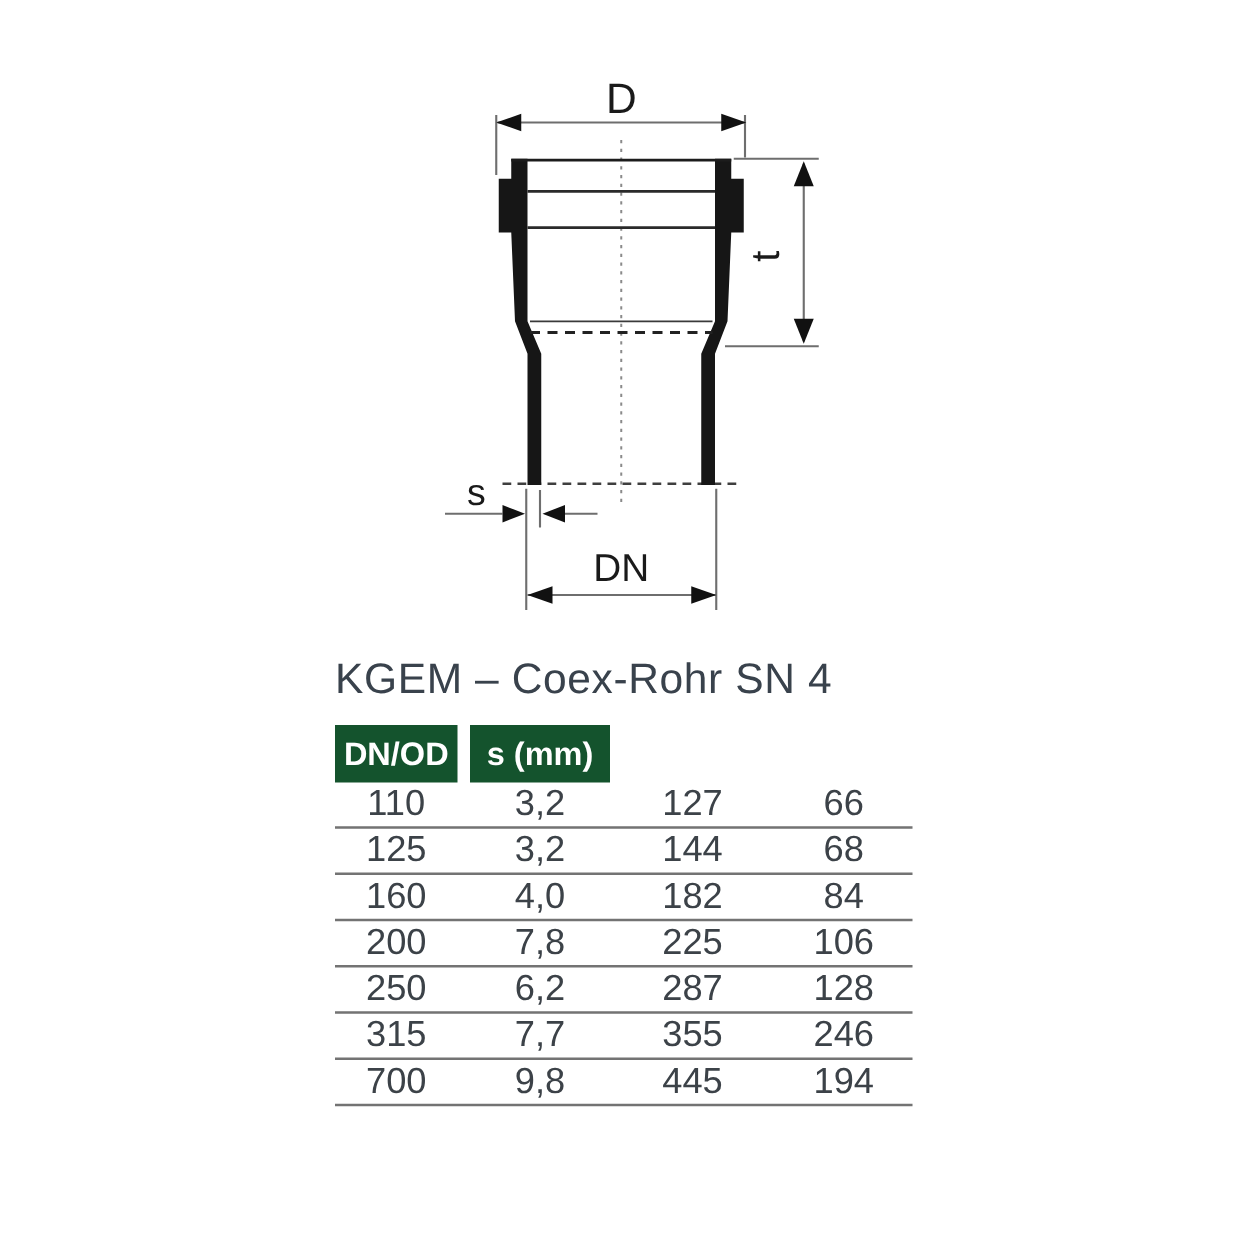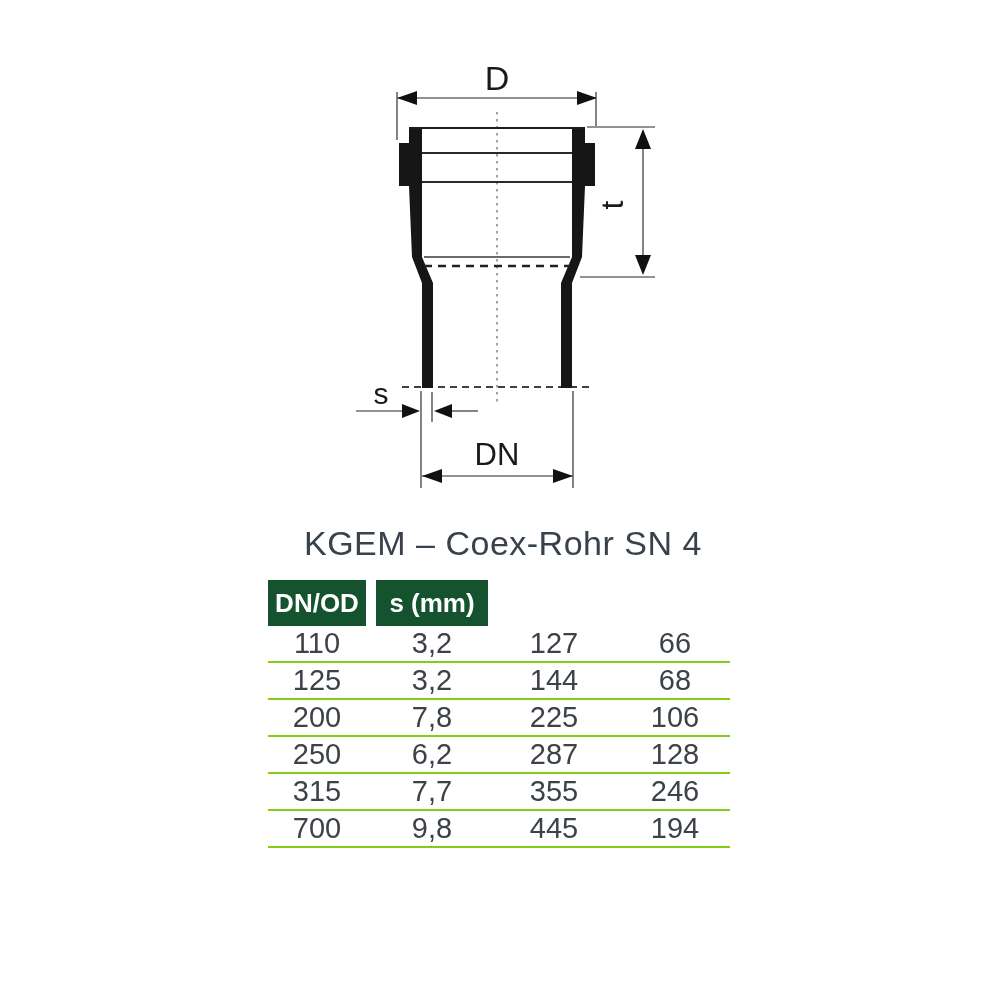--- a/index.html
+++ b/index.html
@@ -4,37 +4,37 @@
 <style>
   html,body { margin:0; padding:0; background:#ffffff; }
   .page {
     position:relative; width:1000px; height:1000px; background:#ffffff;
     font-family:"Liberation Sans", sans-serif; overflow:hidden;
   }
   .diagram-svg { position:absolute; left:0; top:0; }
   .svg-label { fill:#1a1a1a; font-family:"Liberation Sans", sans-serif; }
   .product-title {
     position:absolute; left:268px; top:524px;
-    font-size:34px; color:#39424C; letter-spacing:0.5px; white-space:nowrap;margin-left:36px;
+    font-size:34px; color:#39424C; letter-spacing:0.5px; white-space:nowrap;
   }
   .spec-table { position:absolute; left:268px; top:580px; width:462px; }
   .thead, .trow {
     display:grid;
     grid-template-columns:98px 112px 112px 110px;
     column-gap:10px;
   }
   .th {
     background:#14532d; color:#ffffff; font-weight:bold; font-size:26px;
     height:46px; display:flex; align-items:center; justify-content:center;
     white-space:nowrap;
   }
   .tbody { margin-top:0px; }
   .trow {
     height:35px; align-items:center;
-    border-bottom:2px solid #84cc16;
+    border-bottom:2px solid #737373;
   }
   .td { text-align:center; font-size:29px; color:#3C4248; }
 </style>
 </head>
 <body>
 
 <div class="page">
 
   <svg class="diagram-svg" width="1000" height="520" viewBox="0 0 1000 520">
 
@@ -102,20 +102,26 @@
         <div class="td">127</div>
         <div class="td">66</div>
       </div>
       <div class="trow">
         <div class="td">125</div>
         <div class="td">3,2</div>
         <div class="td">144</div>
         <div class="td">68</div>
       </div>
       <div class="trow">
+        <div class="td">160</div>
+        <div class="td">4,0</div>
+        <div class="td">182</div>
+        <div class="td">84</div>
+      </div>
+      <div class="trow">
         <div class="td">200</div>
         <div class="td">7,8</div>
         <div class="td">225</div>
         <div class="td">106</div>
       </div>
       <div class="trow">
         <div class="td">250</div>
         <div class="td">6,2</div>
         <div class="td">287</div>
         <div class="td">128</div>

